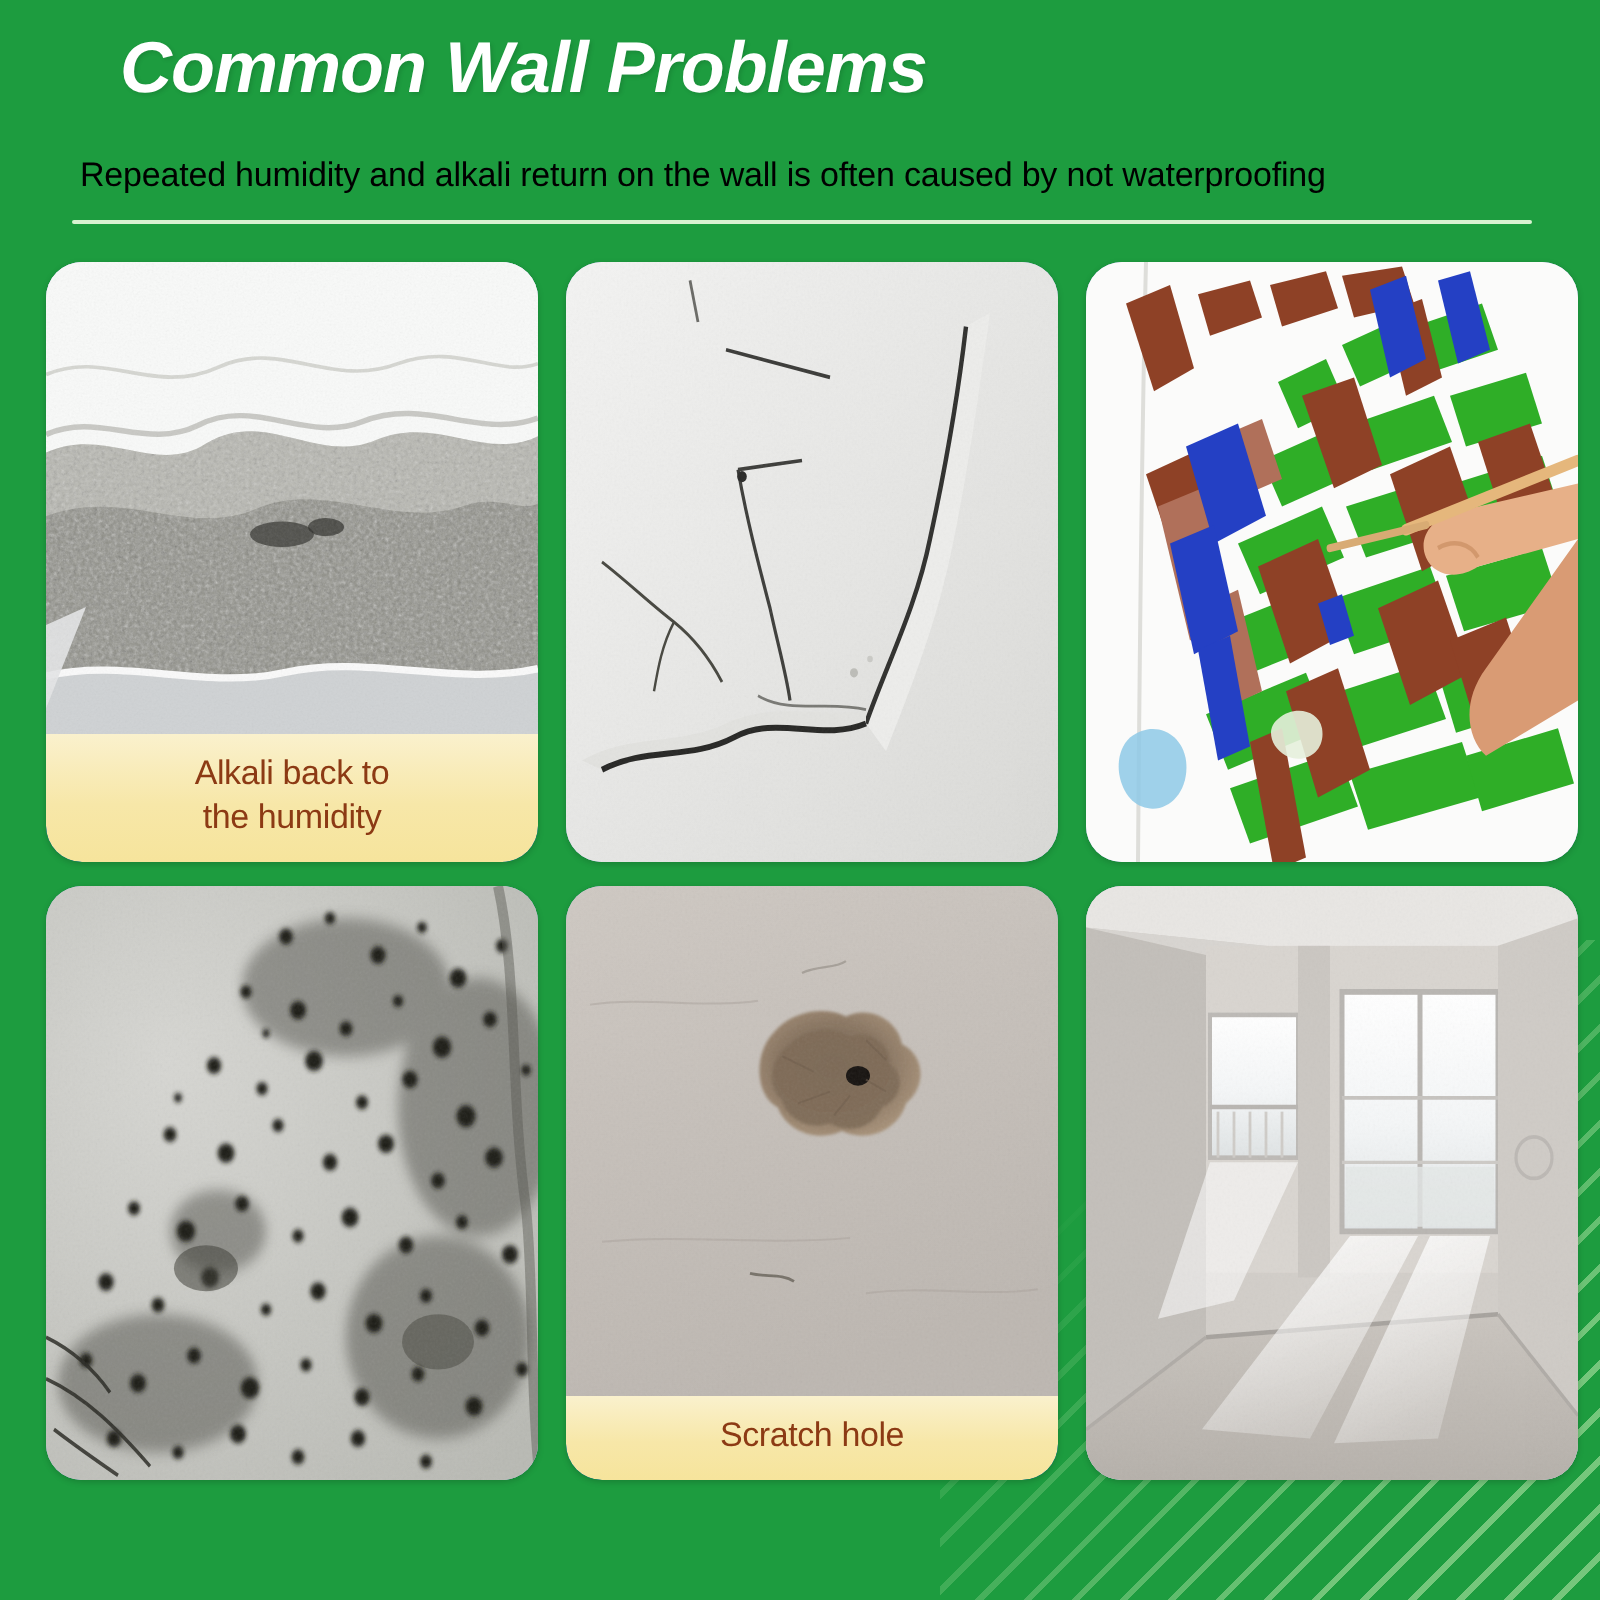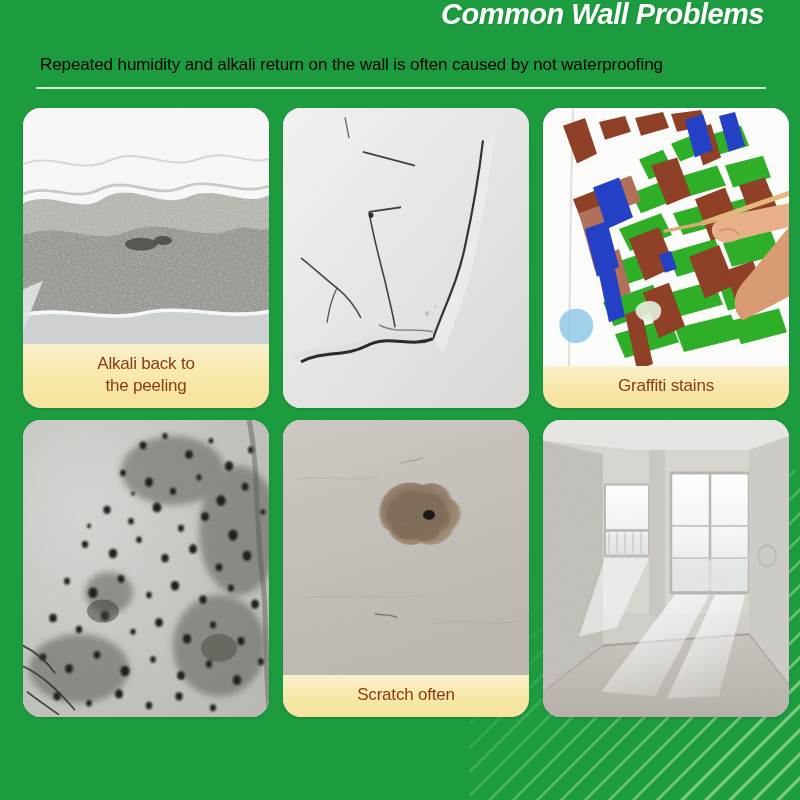--- a/index.html
+++ b/index.html
@@ -37,29 +37,29 @@
   }
 
   
   #header {
     position: relative;
     z-index: 2;
     padding: 0 36px;
   }
 
   #page-title {
-    font-size: 29px;
+    font-size: 36px;
     font-weight: bold;
     font-style: italic;
     color: #ffffff;
     letter-spacing: -0.5px;
     line-height: 1;
+    padding-top: 16px;
     padding-left: 24px;
     text-shadow: 1px 1px 2px rgba(0,0,0,0.12);
-    text-align: right;
   }
 
   #page-subtitle {
     font-size: 17px;
     color: #000000;
     padding-top: 26px;
     padding-left: 4px;
     letter-spacing: -0.1px;
     white-space: nowrap;
   }
@@ -80,21 +80,21 @@
     display: grid;
     grid-template-columns: repeat(3, 246px);
     grid-template-rows: 300px 297px;
     column-gap: 14px;
     row-gap: 12px;
     padding: 19px 0 0 23px;
   }
 
   .problem-card {
     position: relative;
-    background: #f0abfc;
+    background: #0369a1;
     border-radius: 18px;
     overflow: hidden;
     display: flex;
     flex-direction: column;
     box-shadow: 0 1px 3px rgba(0,0,0,0.18);
   }
 
   .card-photo {
     flex: 1 1 auto;
     position: relative;
@@ -175,21 +175,21 @@
         <ellipse cx="140" cy="146" rx="9" ry="5" fill="#2e2e2a" opacity="0.7"></ellipse>
         <path d="M0,228 C40,218 80,236 120,226 C160,216 205,234 246,224 L246,260 L0,260 Z" fill="#cfd2d4"></path>
         <path d="M0,228 C40,218 80,236 120,226 C160,216 205,234 246,224" fill="none" stroke="#fafafa" stroke-width="4"></path>
         <path d="M0,200 L20,190 L0,246 Z" fill="#e4e6e7" opacity="0.9"></path>
         <rect width="246" height="260" filter="url(#f1grain)" opacity="0.10"></rect>
       </svg>
     </div>
     <div class="card-caption two-line">
       <span>
         <span>Alkali back to</span><br>
-        <span>the peeling</span>
+        <span>the humidity</span>
       </span>
     </div>
   </div>
 
   <div class="problem-card">
     <div class="card-photo">
       <svg class="photo-svg" viewBox="0 0 246 260" preserveAspectRatio="none" aria-hidden="true">
         <defs>
           <linearGradient id="g2" x1="0" y1="0" x2="1" y2="1">
             <stop offset="0%" stop-color="#f4f4f3"></stop>
@@ -284,21 +284,20 @@
 
         <path d="M246,120 L200,176 C188,190 190,206 200,214 L246,190 Z" fill="#d99b74"></path>
         <path d="M246,96 L186,108 C172,111 166,120 170,128 C174,136 186,138 196,132 L246,120 Z" fill="#e7b088"></path>
         <path d="M160,116 L246,86" fill="none" stroke="#e5b77c" stroke-width="5" stroke-linecap="round"></path>
         <path d="M122,124 L170,114" fill="none" stroke="#d8ab74" stroke-width="3.4" stroke-linecap="round"></path>
         <path d="M176,124 C184,120 192,122 196,128" fill="none" stroke="#c98f63" stroke-width="2" opacity="0.7"></path>
 
         <path d="M96,198 C104,192 116,194 118,202 C120,212 110,218 100,214 C92,210 90,202 96,198 Z" fill="#e6f0dc" opacity="0.9"></path>
       </svg>
     </div>
-    <div class="card-caption">Graffiti stains</div>
   </div>
 
   <div class="problem-card">
     <div class="card-photo">
       <svg class="photo-svg" viewBox="0 0 246 258" preserveAspectRatio="none" aria-hidden="true">
         <defs>
           <filter id="f4blur">
               <feGaussianBlur stdDeviation="3"></feGaussianBlur>
             </filter>
           <filter id="f4soft">
@@ -433,21 +432,21 @@
         <g stroke="#a9a29b" stroke-width="1" opacity="0.5" fill="none">
           <path d="M18,180 C60,176 100,182 142,178"></path>
           <path d="M12,60 C40,56 70,62 96,58"></path>
           <path d="M150,206 C180,202 210,208 236,204"></path>
         </g>
         <path d="M92,196 C100,198 108,196 114,200" fill="none" stroke="#5f5950" stroke-width="1.4" opacity="0.75"></path>
         <path d="M118,44 C126,40 134,42 140,38" fill="none" stroke="#8f8880" stroke-width="1.2" opacity="0.6"></path>
         <rect width="246" height="258" filter="url(#f5grain)" opacity="0.08"></rect>
       </svg>
     </div>
-    <div class="card-caption">Scratch often</div>
+    <div class="card-caption">Scratch hole</div>
   </div>
 
   <div class="problem-card">
     <div class="card-photo">
       <svg class="photo-svg" viewBox="0 0 246 258" preserveAspectRatio="none" aria-hidden="true">
         <defs>
           <linearGradient id="g6floor" x1="0" y1="0" x2="0" y2="1">
             <stop offset="0%" stop-color="#c9c4be"></stop>
               <stop offset="100%" stop-color="#b6b1ab"></stop>
           </linearGradient>

